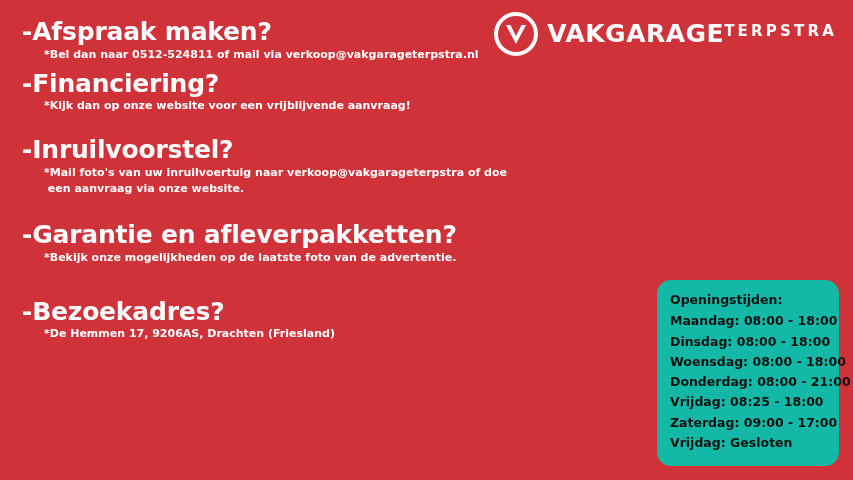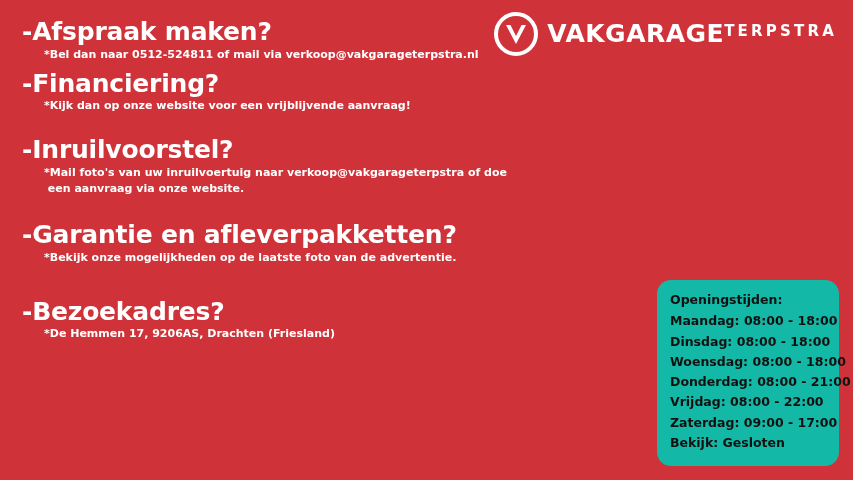--- a/index.html
+++ b/index.html
@@ -168,18 +168,18 @@
     </div>
 
   </div>
 
   <div class="hours">
     <div class="hours-title">Openingstijden:</div>
     <div class="hours-row">Maandag: 08:00 - 18:00</div>
     <div class="hours-row">Dinsdag: 08:00 - 18:00</div>
     <div class="hours-row">Woensdag: 08:00 - 18:00</div>
     <div class="hours-row">Donderdag: 08:00 - 21:00</div>
-    <div class="hours-row">Vrijdag: 08:00 - 22:00</div>
+    <div class="hours-row">Vrijdag: 08:25 - 18:00</div>
     <div class="hours-row">Zaterdag: 09:00 - 17:00</div>
-    <div class="hours-row">Bekijk: Gesloten</div>
+    <div class="hours-row">Vrijdag: Gesloten</div>
   </div>
 
 </div>
 
 </body></html>

